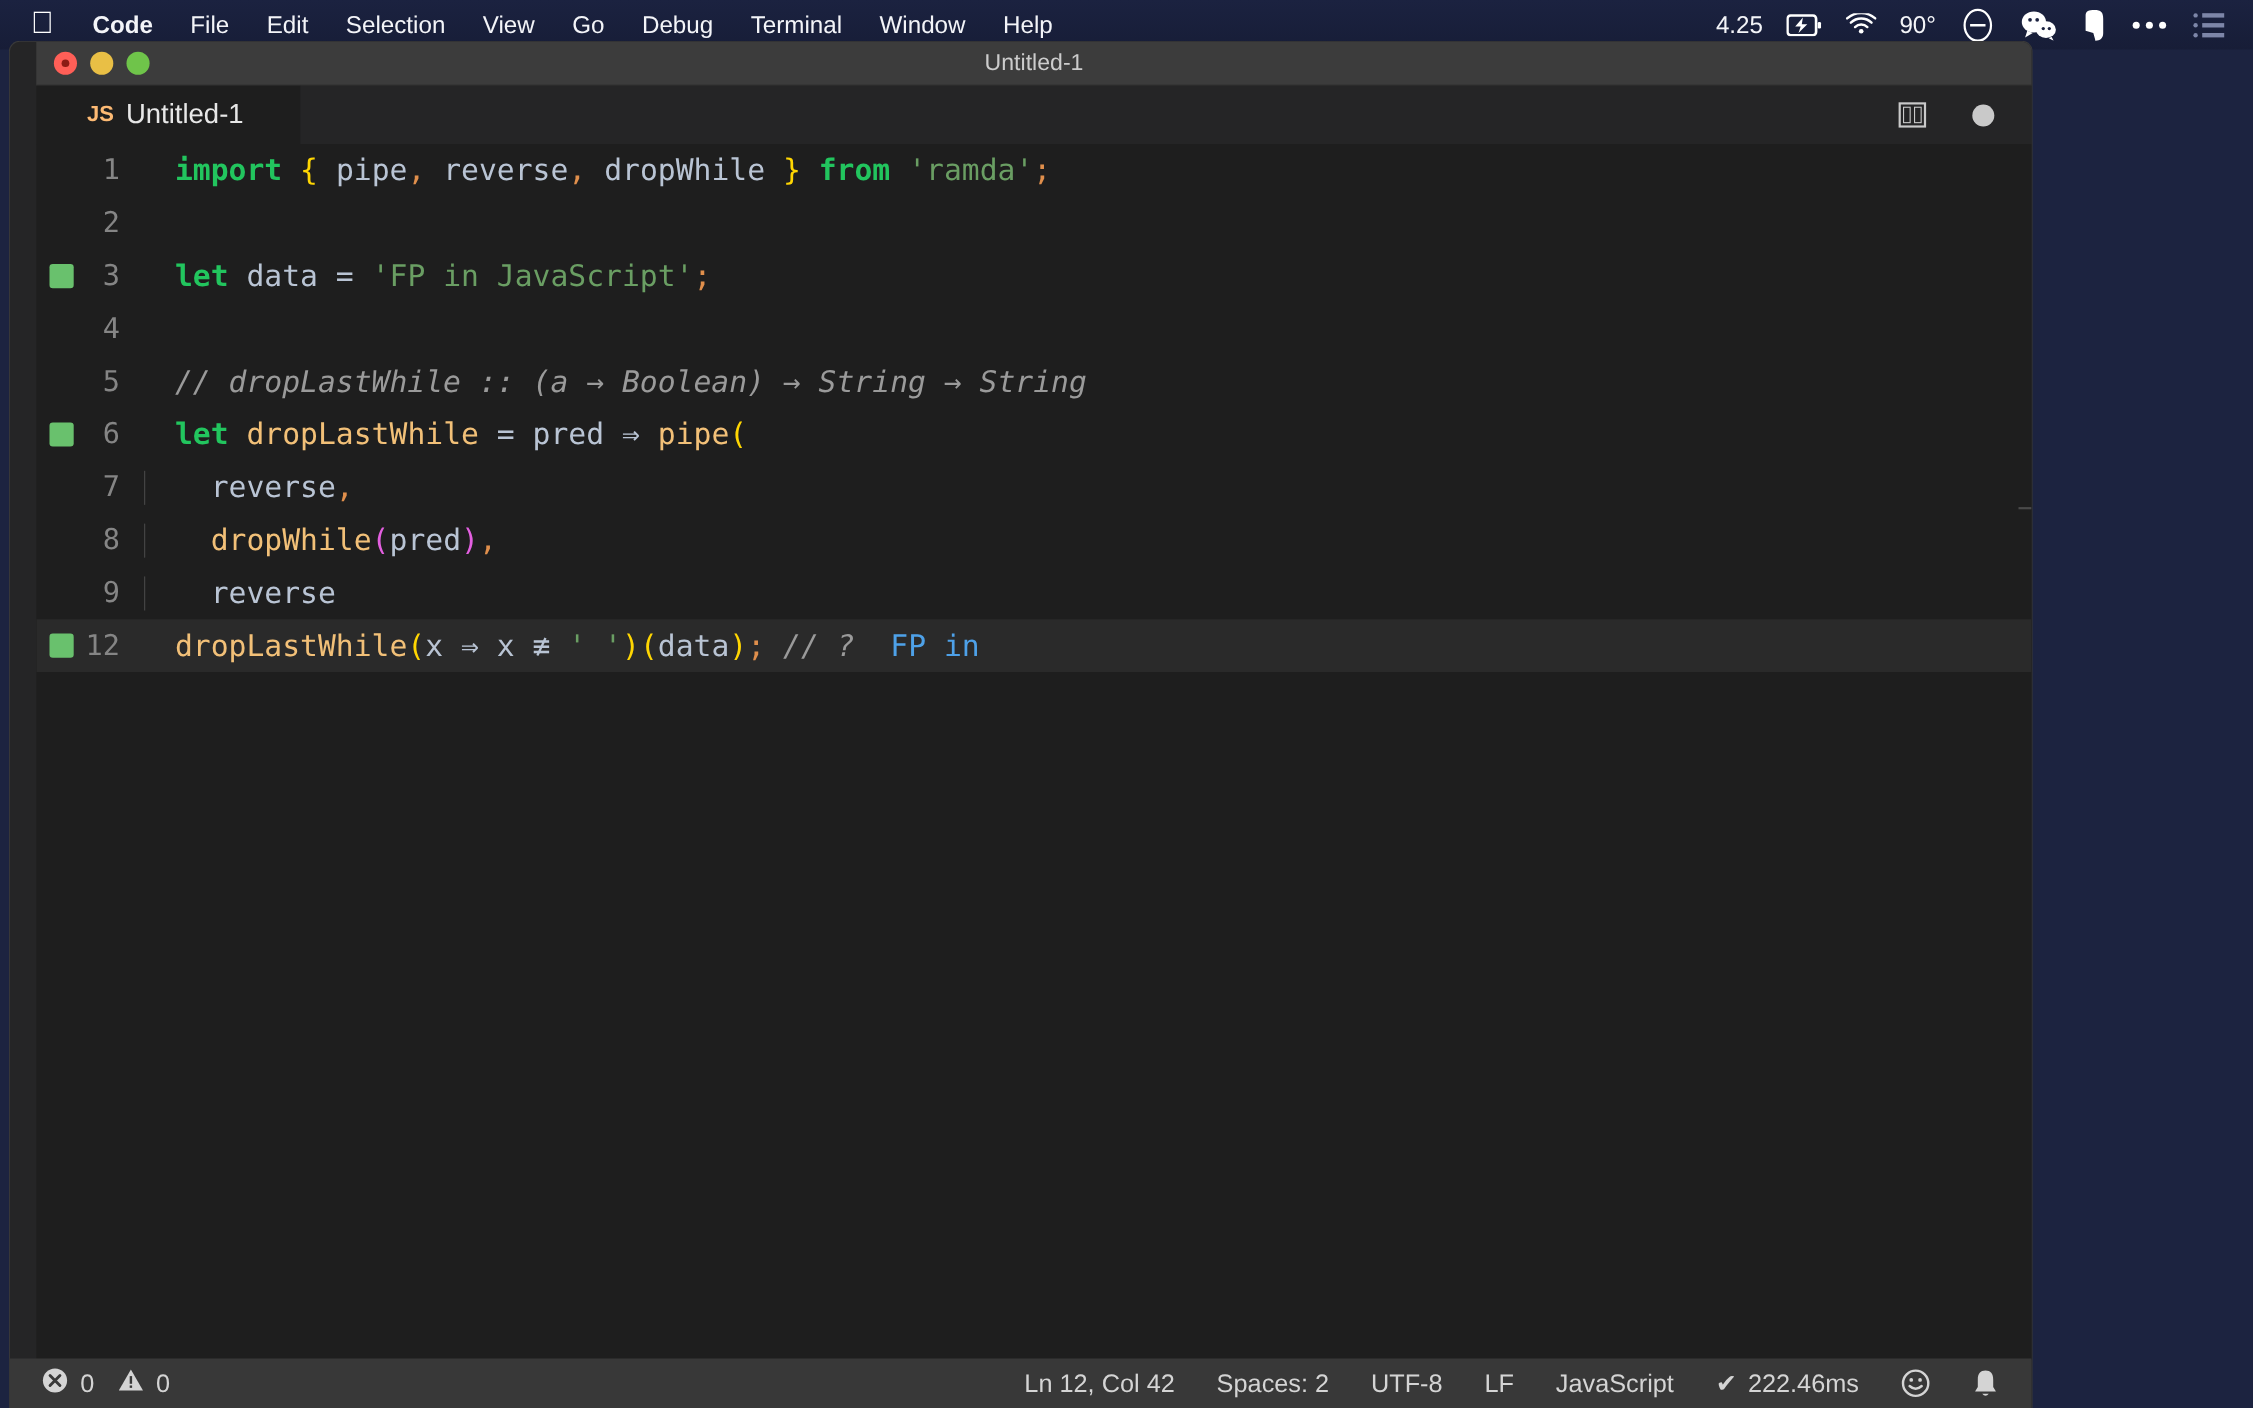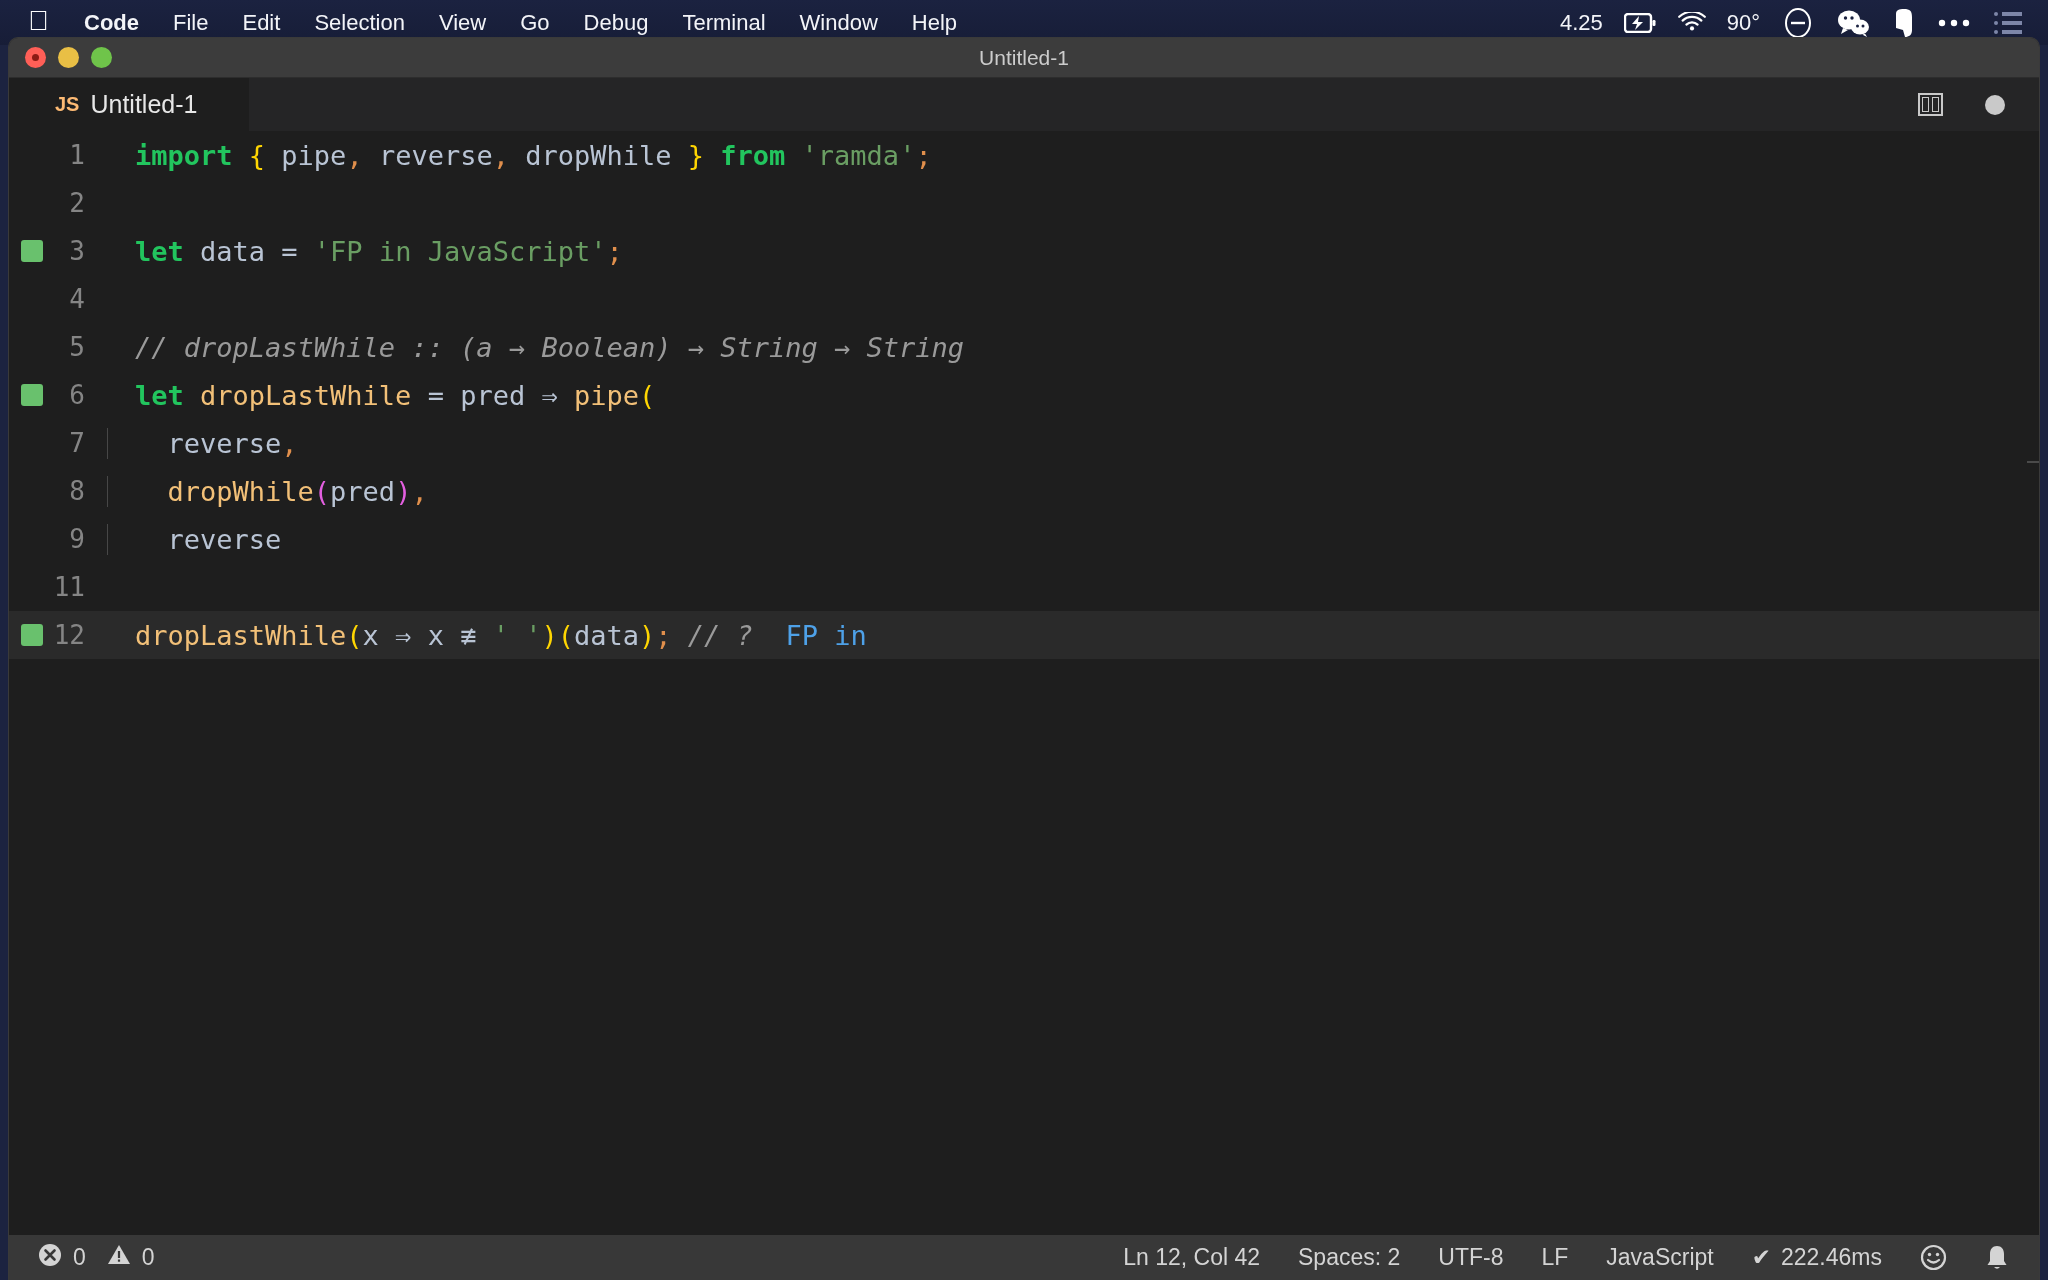--- a/index.html
+++ b/index.html
@@ -28,26 +28,27 @@
     font-size: 22px; padding: 0 17px; line-height: 45px;
     white-space: nowrap; color: #f3f4f8;
   }
   .menu-item.bold { font-weight: bold; }
   .status-text { font-size: 22px; padding: 0 10px; color: #f3f4f8; white-space: nowrap; }
   .status-icon { padding: 0 11px; display: flex; align-items: center; }
 
   
   #window {
     position: absolute; left: 8px; top: 37px;
-    width: 2032px; height: 1243px;
+    width: 1840px; height: 1243px;
     background: #252526;
     border-radius: 10px 10px 0 0;
     border: 1px solid #3a3a3a;
     border-bottom: none;
     overflow: hidden;
+    padding-left: 24px;
   }
   #titlebar {
     position: relative;
     height: 40px; width: 100%;
     background: #3c3c3c;
     display: flex; align-items: center;
     border-bottom: 1px solid #2d2d2d;
   }
   .traffic { display: flex; gap: 12px; padding-left: 16px; }
   .tl { width: 21px; height: 21px; border-radius: 50%; }
@@ -258,21 +259,20 @@
     <div id="code-lines">
         <div class="code-line"><div class="lineno">1</div><div class="code-text"><span class="t-kw">import</span><span class="t-plain"> </span><span class="t-brace-y">{</span><span class="t-plain"> </span><span class="t-plain">pipe</span><span class="t-punct">,</span><span class="t-plain"> reverse</span><span class="t-punct">,</span><span class="t-plain"> dropWhile </span><span class="t-brace-y">}</span><span class="t-plain"> </span><span class="t-kw">from</span><span class="t-plain"> </span><span class="t-str">'ramda'</span><span class="t-punct">;</span></div></div>
         <div class="code-line"><div class="lineno">2</div><div class="code-text"></div></div>
         <div class="code-line"><div class="gutter-mark"></div><div class="lineno">3</div><div class="code-text"><span class="t-kw">let</span><span class="t-plain"> data </span><span class="t-op">=</span><span class="t-plain"> </span><span class="t-str">'FP in JavaScript'</span><span class="t-punct">;</span></div></div>
         <div class="code-line"><div class="lineno">4</div><div class="code-text"></div></div>
         <div class="code-line"><div class="lineno">5</div><div class="code-text"><span class="t-comment">// dropLastWhile :: (a → Boolean) → String → String</span></div></div>
         <div class="code-line"><div class="gutter-mark"></div><div class="lineno">6</div><div class="code-text"><span class="t-kw">let</span><span class="t-plain"> </span><span class="t-fn">dropLastWhile</span><span class="t-plain"> </span><span class="t-op">=</span><span class="t-plain"> pred </span><span class="t-op">⇒</span><span class="t-plain"> </span><span class="t-fn">pipe</span><span class="t-paren-y">(</span></div></div>
         <div class="code-line"><div class="lineno">7</div><div class="code-text"><span class="indent-guide"></span><span class="t-plain">  reverse</span><span class="t-punct">,</span></div></div>
         <div class="code-line"><div class="lineno">8</div><div class="code-text"><span class="indent-guide"></span><span class="t-plain">  </span><span class="t-fn">dropWhile</span><span class="t-paren-m">(</span><span class="t-plain">pred</span><span class="t-paren-m">)</span><span class="t-punct">,</span></div></div>
         <div class="code-line"><div class="lineno">9</div><div class="code-text"><span class="indent-guide"></span><span class="t-plain">  reverse</span></div></div>
-        <div class="code-line"><div class="lineno">11</div><div class="code-text"></div></div>
         <div class="code-line current"><div class="gutter-mark"></div><div class="lineno">12</div><div class="code-text"><span class="t-fn">dropLastWhile</span><span class="t-paren-y">(</span><span class="t-plain">x </span><span class="t-op">⇒</span><span class="t-plain"> x </span><span class="t-op">≢</span><span class="t-plain"> </span><span class="t-str">' '</span><span class="t-paren-y">)</span><span class="t-paren-y">(</span><span class="t-plain">data</span><span class="t-paren-y">)</span><span class="t-punct">;</span><span class="t-plain"> </span><span class="t-comment">// ?</span><span class="t-plain">  </span><span class="t-value">FP in</span></div></div>
       </div>
     <div id="scroll-thumb-right"></div>
   </div>
 
   <div id="statusbar">
     <div class="sb-left">
       <div class="sb-item">
         <span class="err-icon">
           <svg width="26" height="26" viewBox="0 0 26 26">

